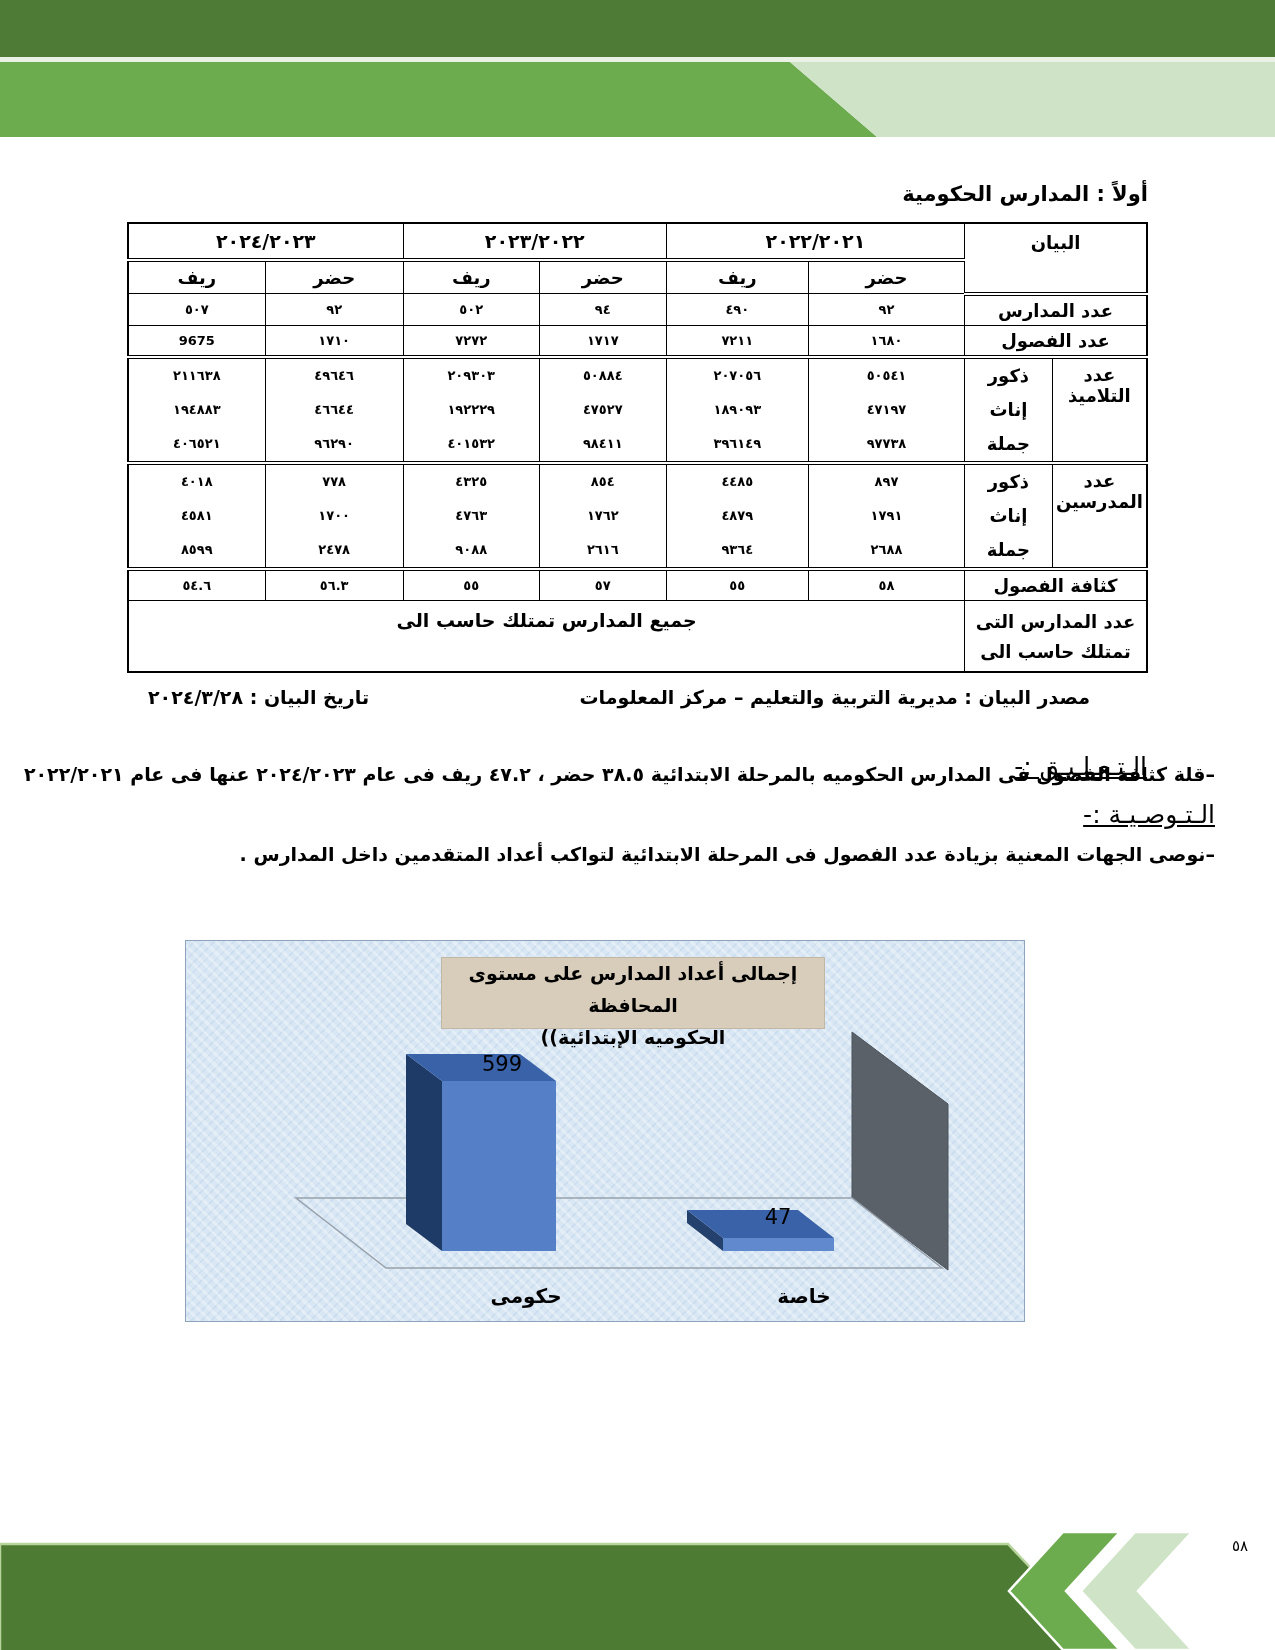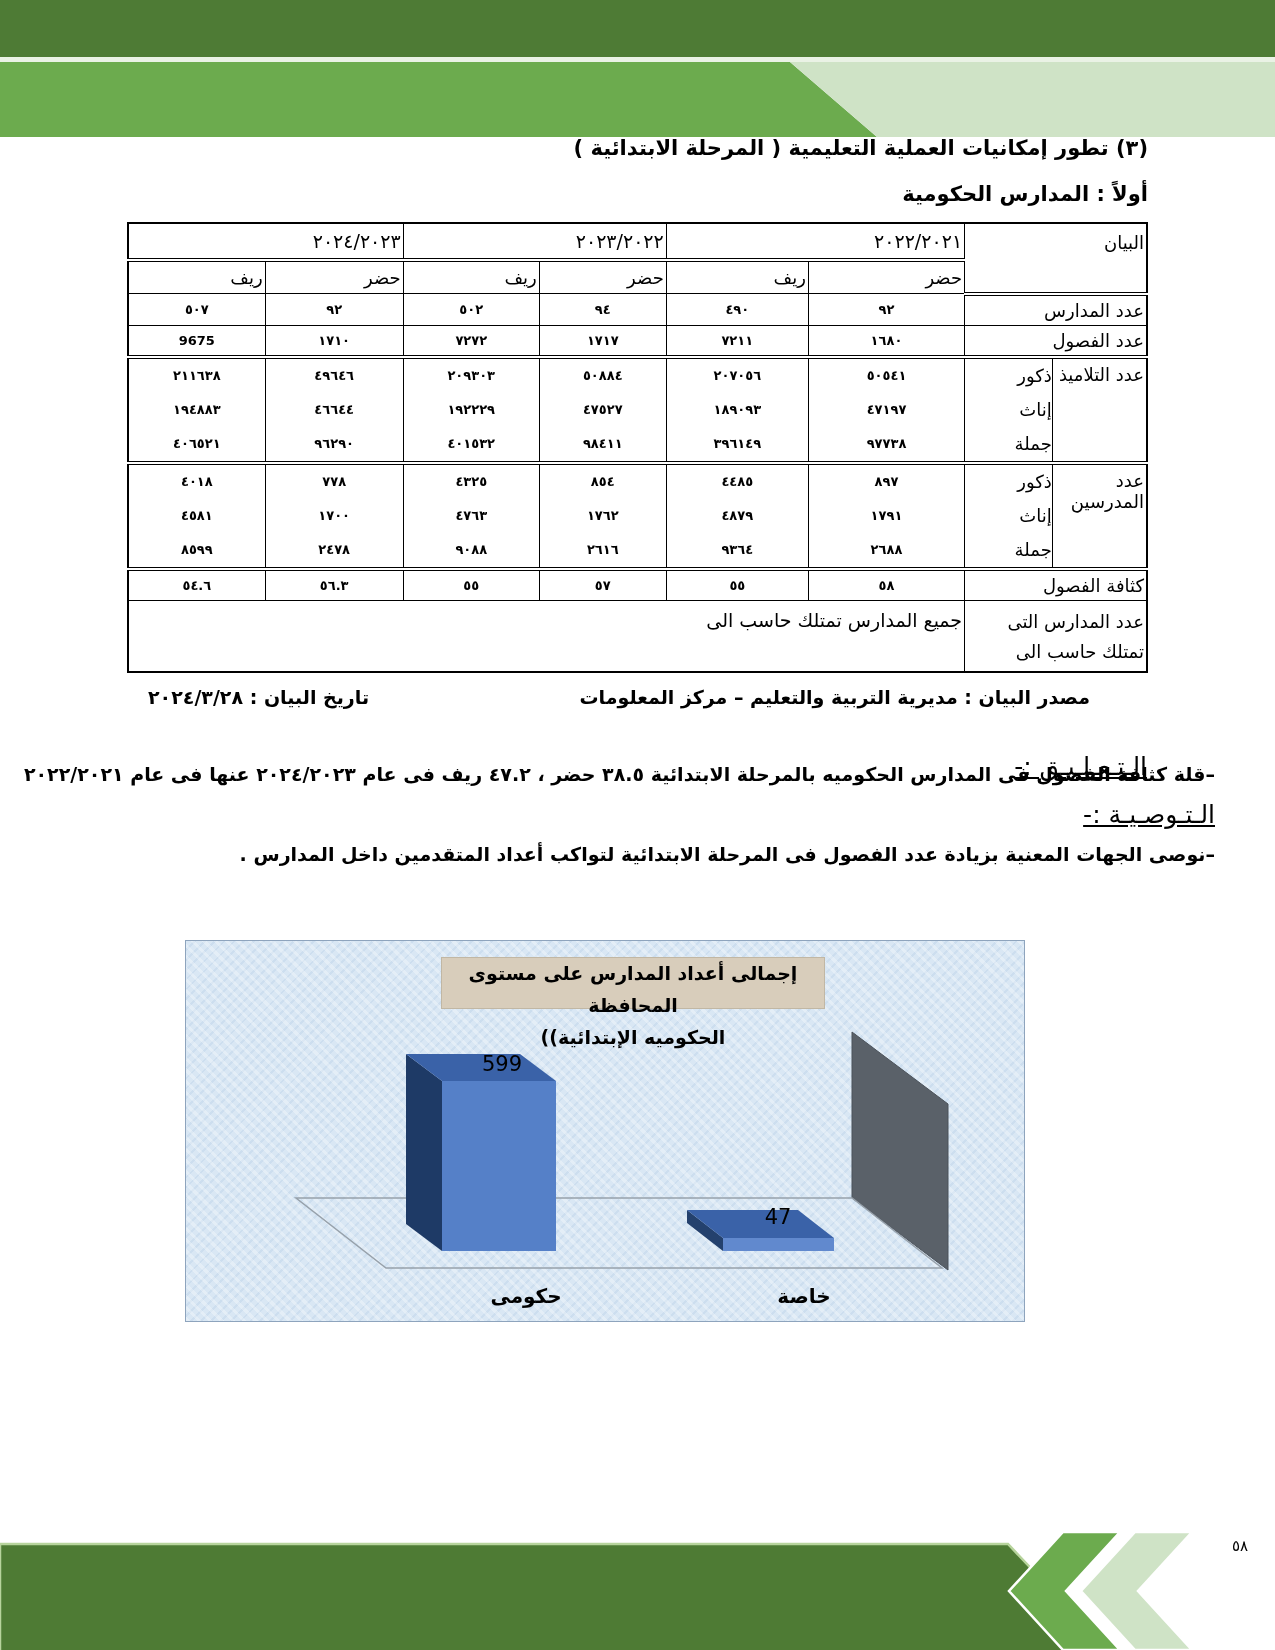--- a/index.html
+++ b/index.html
@@ -10,21 +10,21 @@
   
   #header-art{position:absolute;top:0;left:0;}
 
   .doc-title{position:absolute;right:127px;top:136px;font-size:21px;font-weight:bold;color:#000;white-space:nowrap;}
   .doc-subtitle{position:absolute;right:127px;top:182px;font-size:21px;font-weight:bold;color:#000;white-space:nowrap;}
 
   
   #stats-table{position:absolute;top:222px;right:127px;width:1021px;border-collapse:collapse;table-layout:fixed;direction:rtl;border:2.5px solid #000;}
   #stats-table td{border:1.5px solid #000;color:#000;overflow:hidden;}
   #stats-table tr.gend > td{border-bottom:4px double #000;}
-  #stats-table .lbl{font-weight:normal;font-size:18px;vertical-align:middle;padding:4px 2px;}
+  #stats-table .lbl{font-weight:bold;font-size:18px;text-align:center;vertical-align:middle;padding:4px 2px;}
   #stats-table .yr{font-size:19px;padding:6px 2px;}
   #stats-table .sub{padding:5px 2px;}
   #stats-table .corner{vertical-align:top;padding-top:8px;}
   #stats-table .num{font-weight:bold;font-size:13px;text-align:center;vertical-align:middle;padding:7px 2px;}
   #stats-table td.blk{padding:0;}
   #stats-table .blk div{line-height:34px;height:34px;}
   #stats-table .toplbl{vertical-align:top;padding-top:5px;border-radius:18px;}
   #stats-table .mergedlbl{vertical-align:top;padding-top:6px;line-height:30px;height:58px;}
   #stats-table .mergedval{vertical-align:top;padding-top:8px;font-size:19px;}
 
@@ -38,42 +38,41 @@
   #comment-text{top:763px;right:60px;}
   #recommendation-text{top:843px;right:60px;}
 
   
   #chart{position:absolute;left:185px;top:940px;width:838px;height:380px;border:1px solid #8ea4bd;
     background-color:#d9e7f4;
     background-image:
       repeating-linear-gradient(45deg, rgba(255,255,255,.30) 0 3px, rgba(255,255,255,0) 3px 8px),
       repeating-linear-gradient(-45deg, rgba(173,199,226,.28) 0 2px, rgba(173,199,226,0) 2px 7px);
     direction:ltr;}
-  #chart-title{position:absolute;left:255px;top:16px;width:384px;height:52px;background:#d8cdbb;
+  #chart-title{position:absolute;left:255px;top:16px;width:384px;height:72px;background:#d8cdbb;
     text-align:center;font-weight:bold;font-size:19px;line-height:32px;color:#000;direction:rtl;
     box-shadow:0 0 0 1px rgba(160,150,130,.4) inset;}
   #chart-svg{position:absolute;left:0;top:0;}
 
   
   #footer-art{position:absolute;left:0;top:1530px;}
   #page-number{position:absolute;left:1232px;top:1537px;font-size:15px;color:#000;}
 </style>
 </head>
 <body>
 
 <div id="page">
 
   <svg id="header-art" width="1275" height="140" viewBox="0 0 1275 140">
     <rect x="0" y="0" width="1275" height="57" fill="#4e7b35"></rect>
     <rect x="0" y="57" width="1275" height="5" fill="#eaf2e5"></rect>
     <polygon points="0,62 790,62 877,137 0,137" fill="#6cab4e"></polygon>
     <polygon points="790,62 1275,62 1275,137 877,137" fill="#cfe3c6"></polygon>
   </svg>
 
-  <div class="doc-title">(٣) تطور إمكانيات العملية التعليمية ( المرحلة الابتدائية )</div>
   <div class="doc-subtitle">أولاً : المدارس الحكومية</div>
 
   <table id="stats-table">
       <colgroup>
         <col style="width:94px">
         <col style="width:87px">
         <col style="width:155px">
         <col style="width:141px">
         <col style="width:126px">
         <col style="width:135px">

